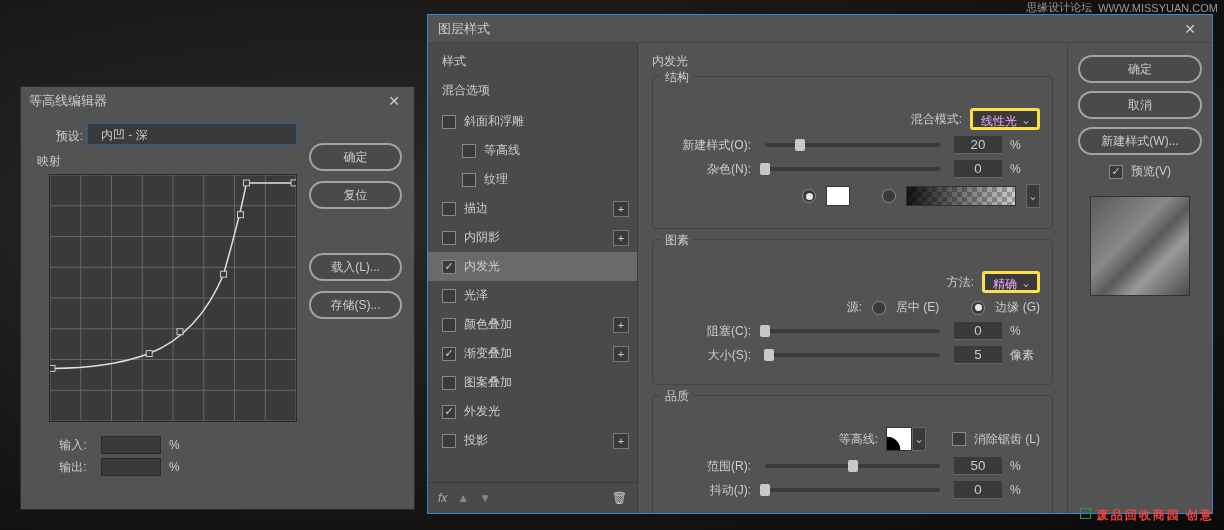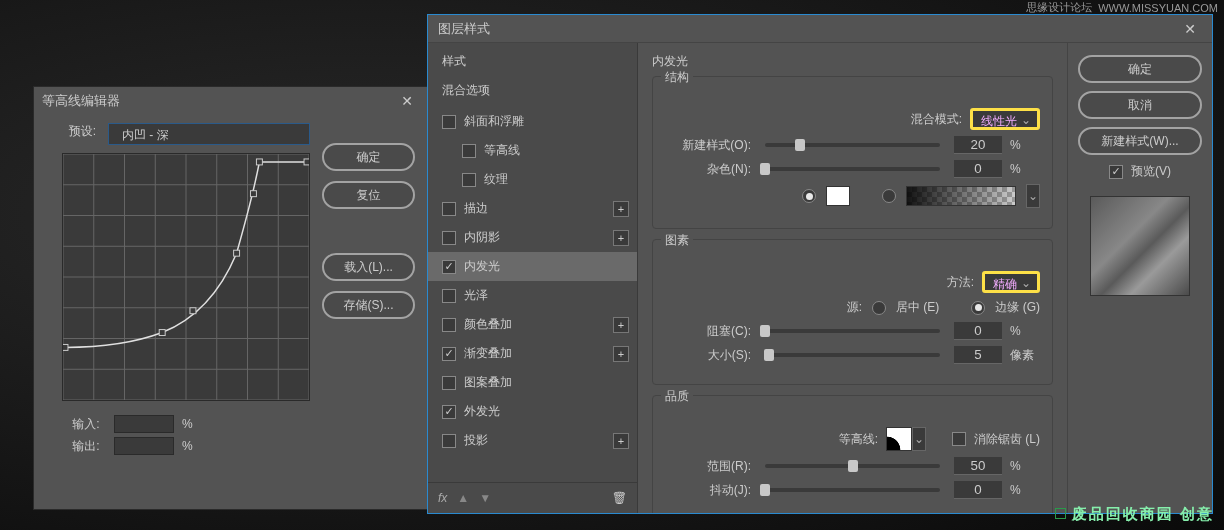--- a/index.html
+++ b/index.html
@@ -1,28 +1,28 @@
 <!DOCTYPE html>
 <html><head>
 <meta charset="utf-8">
 <style>
   * { box-sizing: border-box; margin: 0; padding: 0; font-family: "Microsoft YaHei", Arial, sans-serif; }
   body { background: #1a1a1a; width: 1224px; height: 530px; position: relative; overflow: hidden; color: #ccc; font-size: 12px; }
   
   .bg-texture { position: absolute; inset: 0; background: radial-gradient(ellipse at 30% 40%, #2a2a2a 0%, #1a1a1a 50%, #0a0a0a 100%); }
   
   
-  .dlg-contour { position: absolute; left: 33px; top: 86px; width: 395px; height: 424px; background: #535353; border: 1px solid #2a2a2a; }
+  .dlg-contour { position: absolute; left: 20px; top: 86px; width: 395px; height: 424px; background: #535353; border: 1px solid #2a2a2a; }
   .dlg-contour .titlebar { height: 28px; display: flex; align-items: center; justify-content: space-between; padding: 0 8px; }
   .dlg-contour .titlebar .title { font-size: 13px; }
   .close-x { cursor: pointer; font-size: 14px; padding: 2px 6px; }
   
   .contour-body { padding: 8px 12px; display: flex; gap: 12px; }
   .contour-left { flex: 1; }
-  .preset-row { display: flex; align-items: flex-start; gap: 12px; margin-bottom: 8px; }
+  .preset-row { display: flex; align-items: flex-end; gap: 4px; margin-bottom: 8px; }
   .preset-row label { width: 50px; text-align: right; }
   .select { background: #3a3a3a; border: 1px solid #2a5a8a; color: #ccc; padding: 3px 13px; flex: 1; height: 22px; }
   
   .curve-label { margin: 4px 0 4px 4px; }
   .curve-area { width: 248px; height: 248px; background: #3a3a3a; margin-left: 16px; border: 1px solid #2a2a2a; position: relative; }
   .curve-grid { position: absolute; inset: 0; }
   .curve-line { position: absolute; inset: 0; }
   
   .io-rows { margin-top: 14px; }
   .io-row { display: flex; align-items: center; gap: 8px; margin: 4px 0 4px 20px; }
@@ -77,21 +77,21 @@
   .contour-sw::after { content: ""; position: absolute; left: 0; bottom: 0; width: 100%; height: 100%; background: radial-gradient(circle at 0% 100%, black 40%, transparent 42%); }
   .contour-sw-wrap { display:flex; align-items:center; }
   .contour-dd { width: 14px; height: 24px; background:#3a3a3a; border:1px solid #666; display:flex; align-items:center; justify-content:center; color:#aaa; }
   
   .right-col { width: 145px; padding: 12px 10px; display: flex; flex-direction: column; gap: 8px; border-left: 1px solid #444; }
   .right-col .pill-btn { width: 100%; }
   .preview-chk-row { display: flex; align-items: center; gap: 8px; margin-top: 0; justify-content: center; }
   .preview-img { width: 100px; height: 100px; background: linear-gradient(135deg, #5a5a5a 0%, #888 40%, #5a5a5a 55%, #9a9a9a 70%, #4a4a4a 100%); margin: 8px auto 0; border: 1px solid #333; }
   
   .watermark { position: absolute; right: 6px; top: 0; color: #999; font-size: 11px; display: flex; gap: 6px; align-items: center; }
-  .watermark2 { position: absolute; right: 10px; bottom: 6px; color: #86efac; font-size: 15px; font-weight: bold; letter-spacing: 2px; }
+  .watermark2 { position: absolute; right: 10px; bottom: 6px; color: #ef4444; font-size: 12px; font-weight: bold; letter-spacing: 2px; }
   .wm-box { width:11px; height:11px; border:1px solid #2a9a4a; display:inline-block; }
 </style>
 </head>
 <body>
 
 <div class="bg-texture"></div>
 
 <div class="watermark">
   <span>思缘设计论坛</span>
   <span>WWW.MISSYUAN.COM</span>
@@ -101,20 +101,21 @@
   <div class="titlebar">
     <span class="title">等高线编辑器</span>
     <span class="close-x">✕</span>
   </div>
   <div class="contour-body">
     <div class="contour-left">
       <div class="preset-row">
         <label>预设:</label>
         <div class="select"><span>内凹 - 深</span></div>
       </div>
+      <div class="curve-label">映射</div>
       <div class="curve-area">
         <svg class="curve-grid" viewBox="0 0 248 248">
           <g stroke="#666" stroke-width="1">
             <line x1="0" y1="0" x2="248" y2="0"></line>
               <line x1="0" y1="31" x2="248" y2="31"></line>
             <line x1="0" y1="62" x2="248" y2="62"></line>
               <line x1="0" y1="93" x2="248" y2="93"></line>
             <line x1="0" y1="124" x2="248" y2="124"></line>
               <line x1="0" y1="155" x2="248" y2="155"></line>
             <line x1="0" y1="186" x2="248" y2="186"></line>

